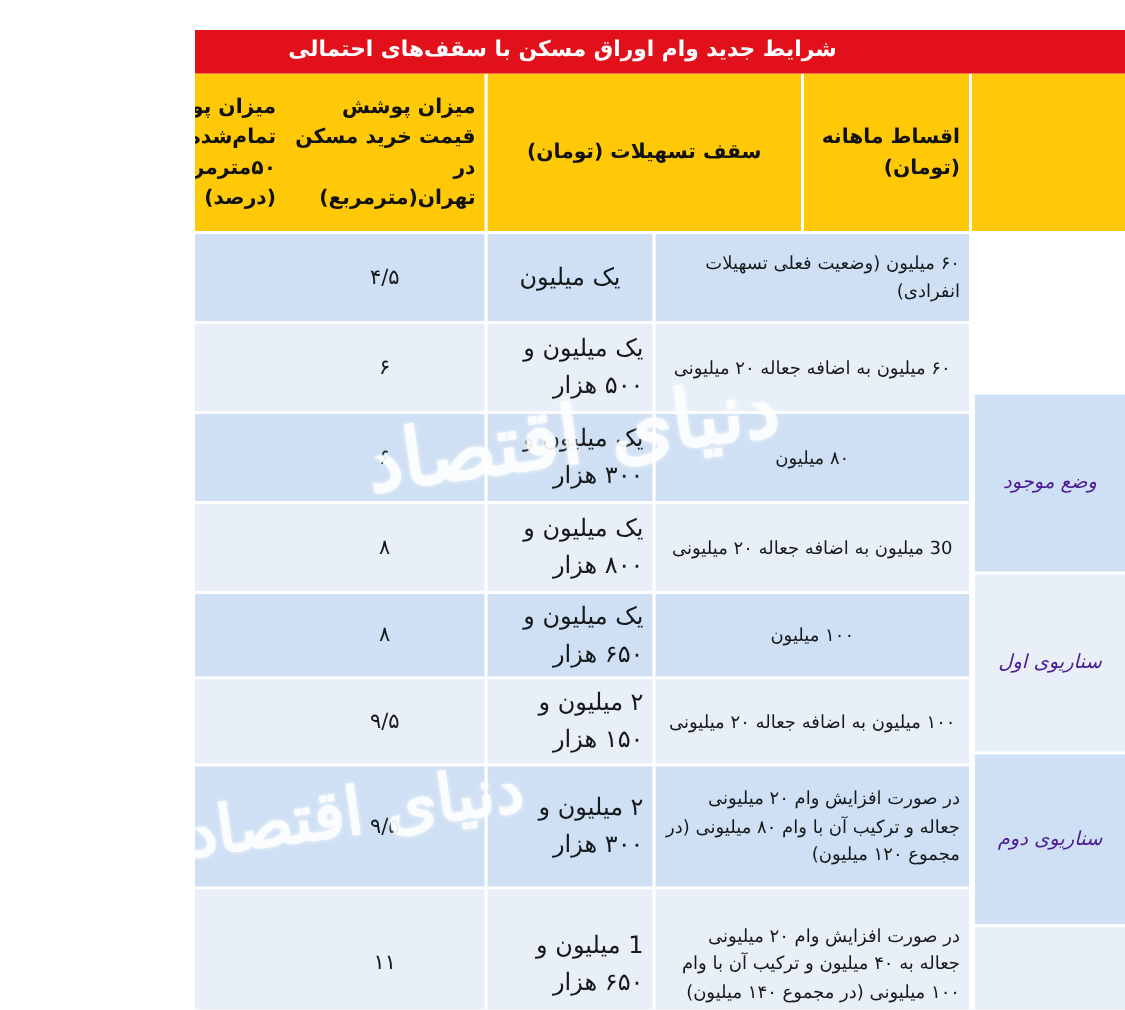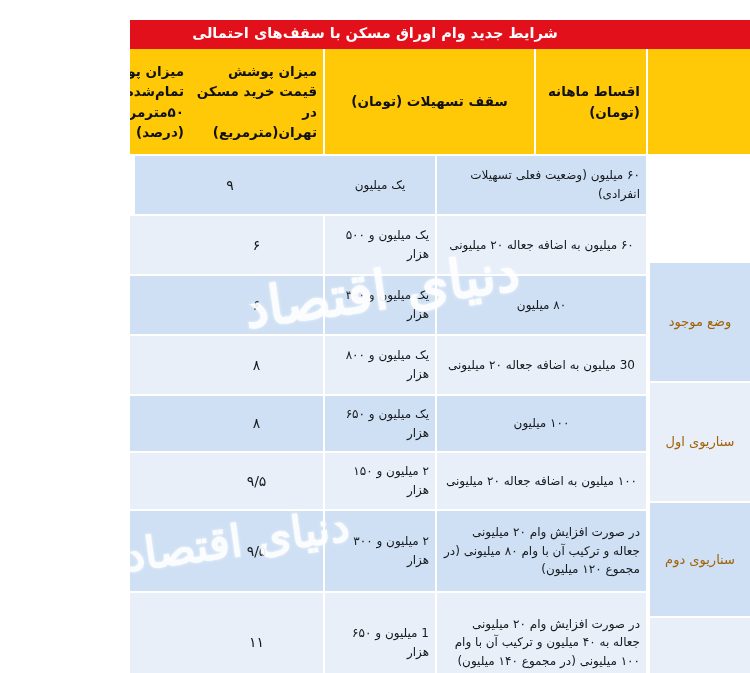--- a/index.html
+++ b/index.html
@@ -120,43 +120,44 @@
   }
   .header-row .col-cost   { border-right: none; }
 
   
   .row-dark  .cell { background: #cfe0f4; }
   .row-light .cell { background: #e8eff9; }
 
   .body-row .cell { border-bottom: 2px solid #ffffff; }
 
   .cell-ceiling { font-size: 12px; line-height: 1.55; }
-  .cell-monthly { font-size: 12px; line-height: 1.55; }
+  .cell-monthly { font-size: 16px; line-height: 1.55; }
   .cell-num     { font-size: 14px; font-weight: normal; }
 
   
   .group-col {
     position: absolute;
     top: 107px;
     right: 0;
     width: 102px;
     z-index: 2;
   }
   .group-cell {
     box-sizing: border-box;
     width: 102px;
     display: flex;
     align-items: center;
     justify-content: center;
     text-align: center;
     font-size: 13px;
     line-height: 1.5;
-    color: #a16207;
+    color: #4c1d95;
     border-bottom: 2px solid #ffffff;
     border-left: 2px solid #ffffff;
+    font-style: italic;
   }
   .group-dark  { background: #cfe0f4; }
   .group-light { background: #e8eff9; }
 
   .rows-wrap { position: relative; }
   .body-area { padding-right: 102px; box-sizing: border-box; width: 750px; }
   .body-area .grid-row { width: 648px; }
 </style>
 </head>
 <body>
@@ -187,20 +188,21 @@
         <div class="group-cell group-light" style="height:120px">سناریوی اول</div>
         <div class="group-cell group-dark" style="height:115px">سناریوی دوم</div>
         <div class="group-cell group-light" style="height:181px; border-bottom:none;">سناریوی سوم</div>
       </div>
 
       <div class="body-area">
 
         <div class="grid-row body-row row-dark">
           <div class="cell col-ceiling cell-ceiling" style="height:60px">۶۰ میلیون (وضعیت فعلی تسهیلات انفرادی)</div>
           <div class="cell col-monthly cell-monthly" style="height:60px">یک میلیون</div>
+          <div class="cell col-sqm cell-num" style="height:60px">۴/۵</div>
           <div class="cell col-cost cell-num" style="height:60px">۹</div>
         </div>
 
         <div class="grid-row body-row row-light">
           <div class="cell col-ceiling cell-ceiling" style="height:60px">۶۰ میلیون به اضافه جعاله ۲۰ میلیونی</div>
           <div class="cell col-monthly cell-monthly" style="height:60px">یک میلیون و ۵۰۰ هزار</div>
           <div class="cell col-sqm cell-num" style="height:60px">۶</div>
           <div class="cell col-cost cell-num" style="height:60px">۱۰</div>
         </div>
 

